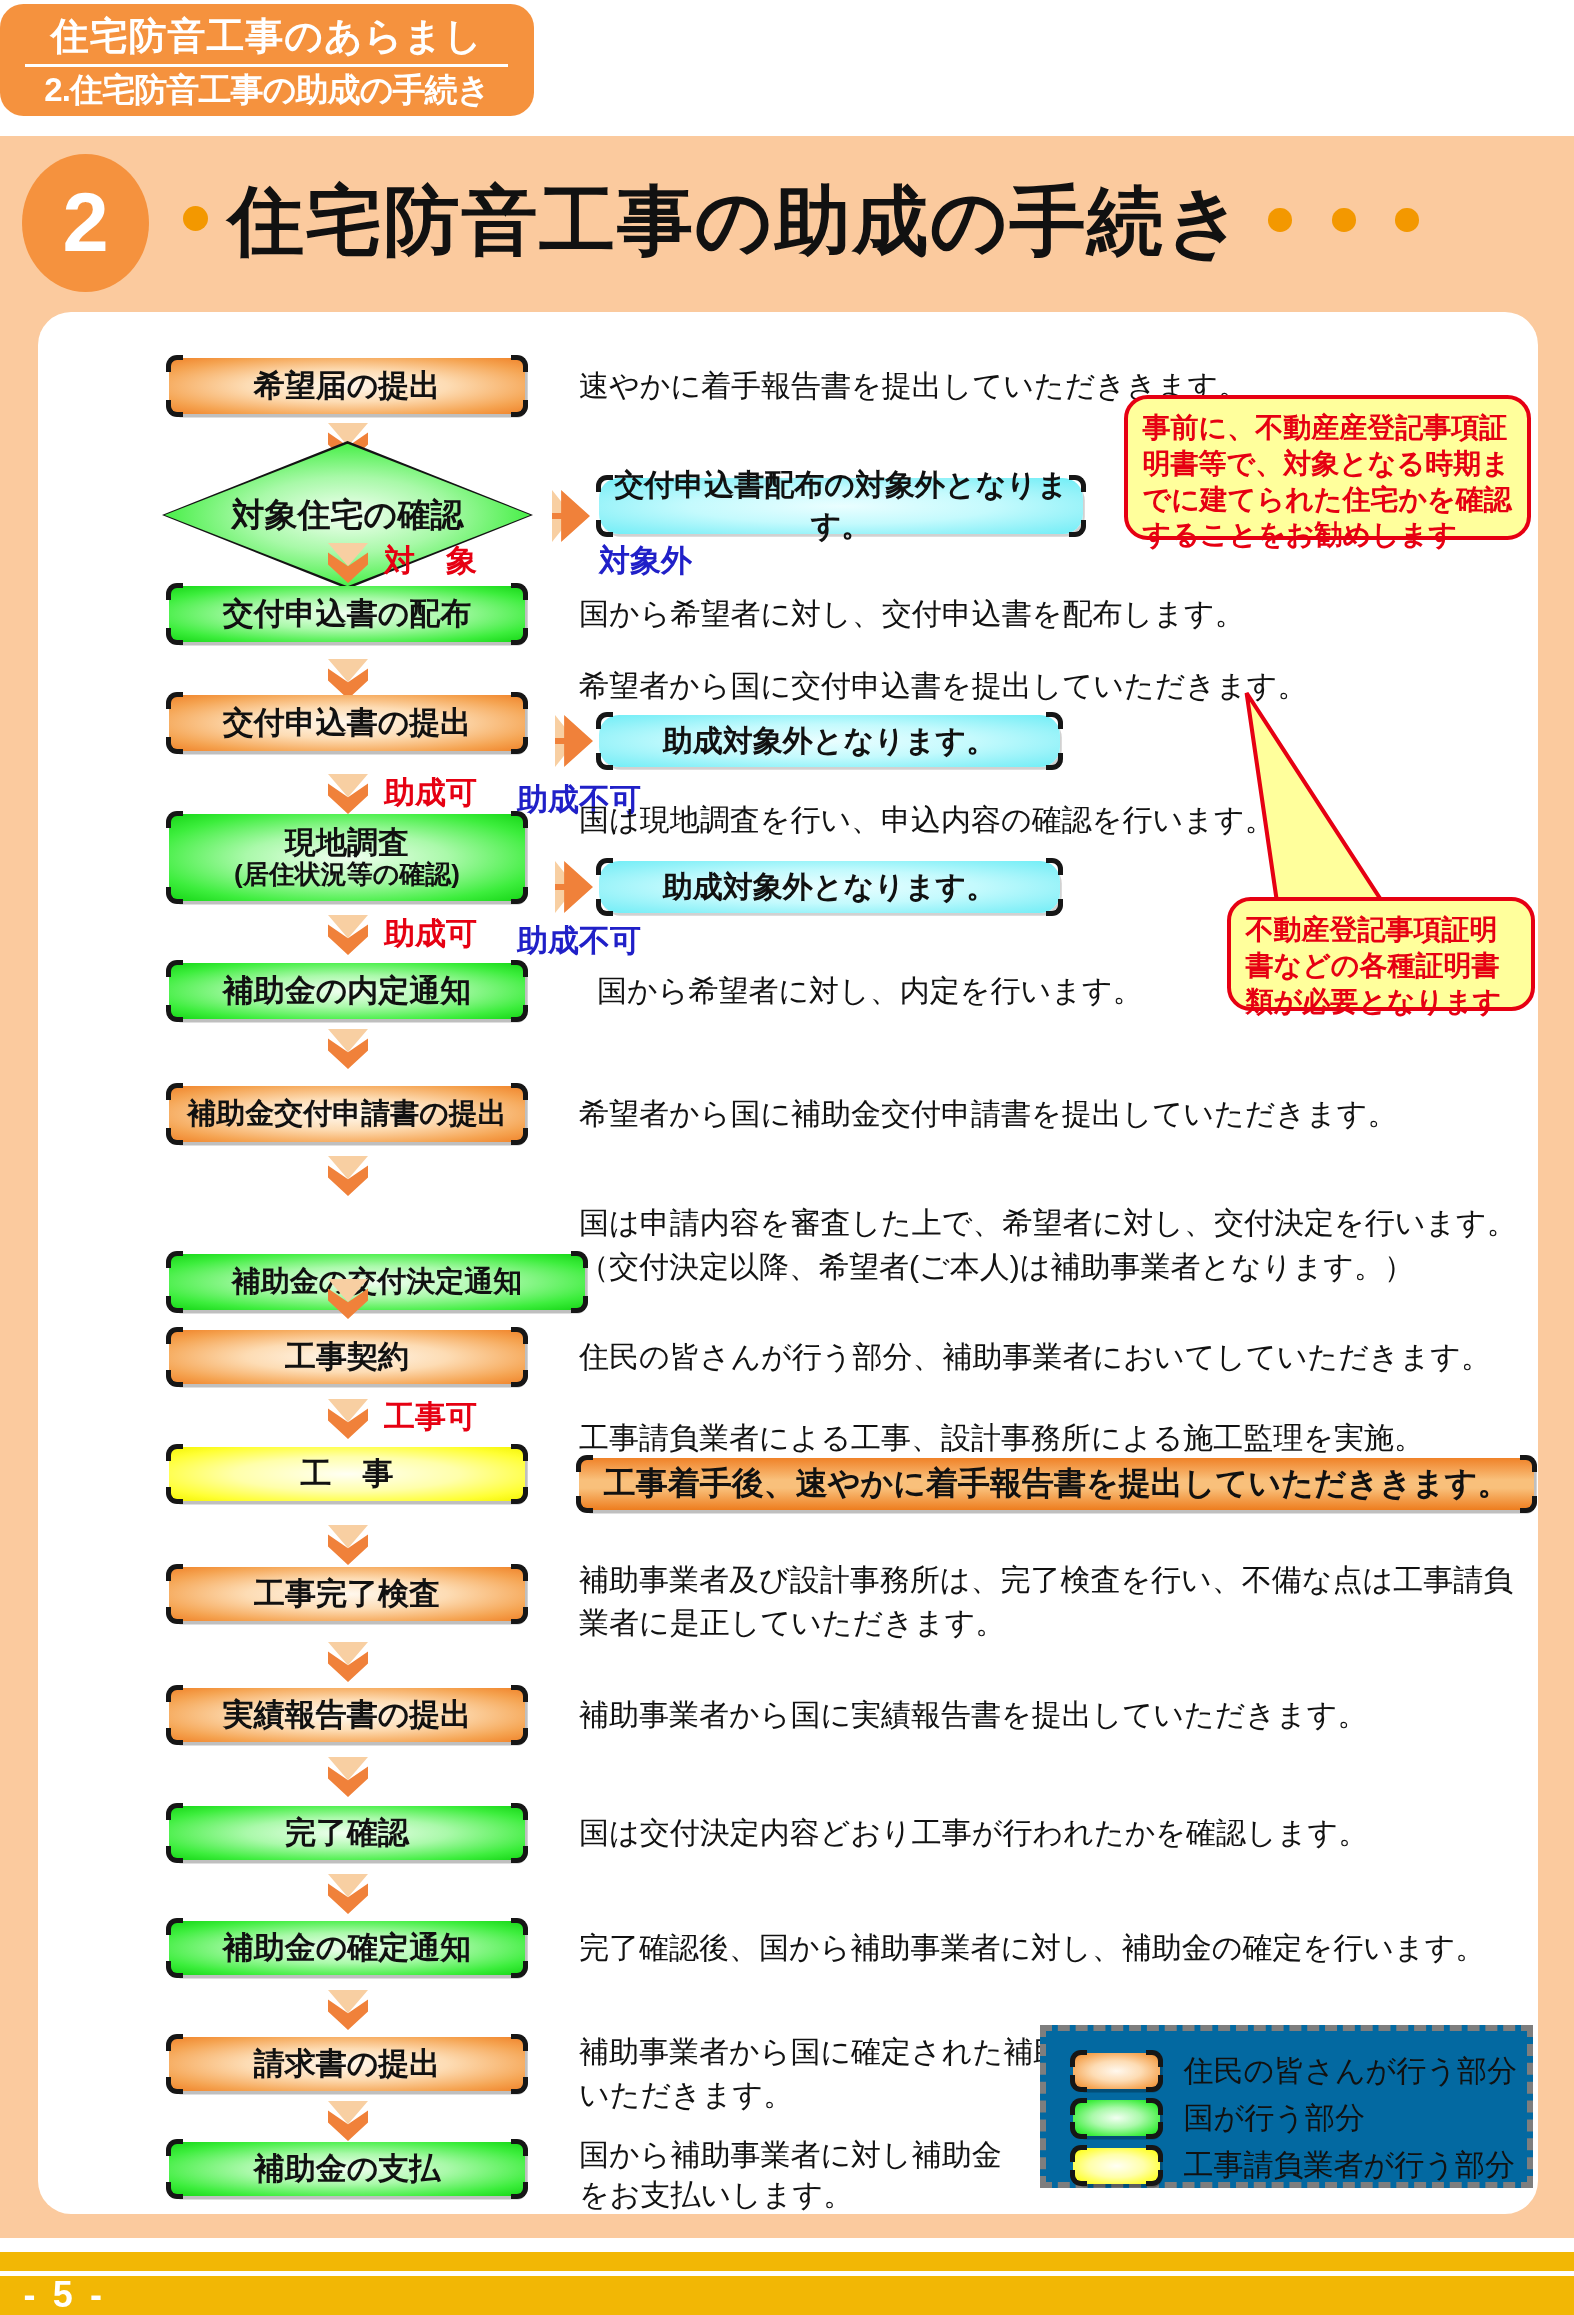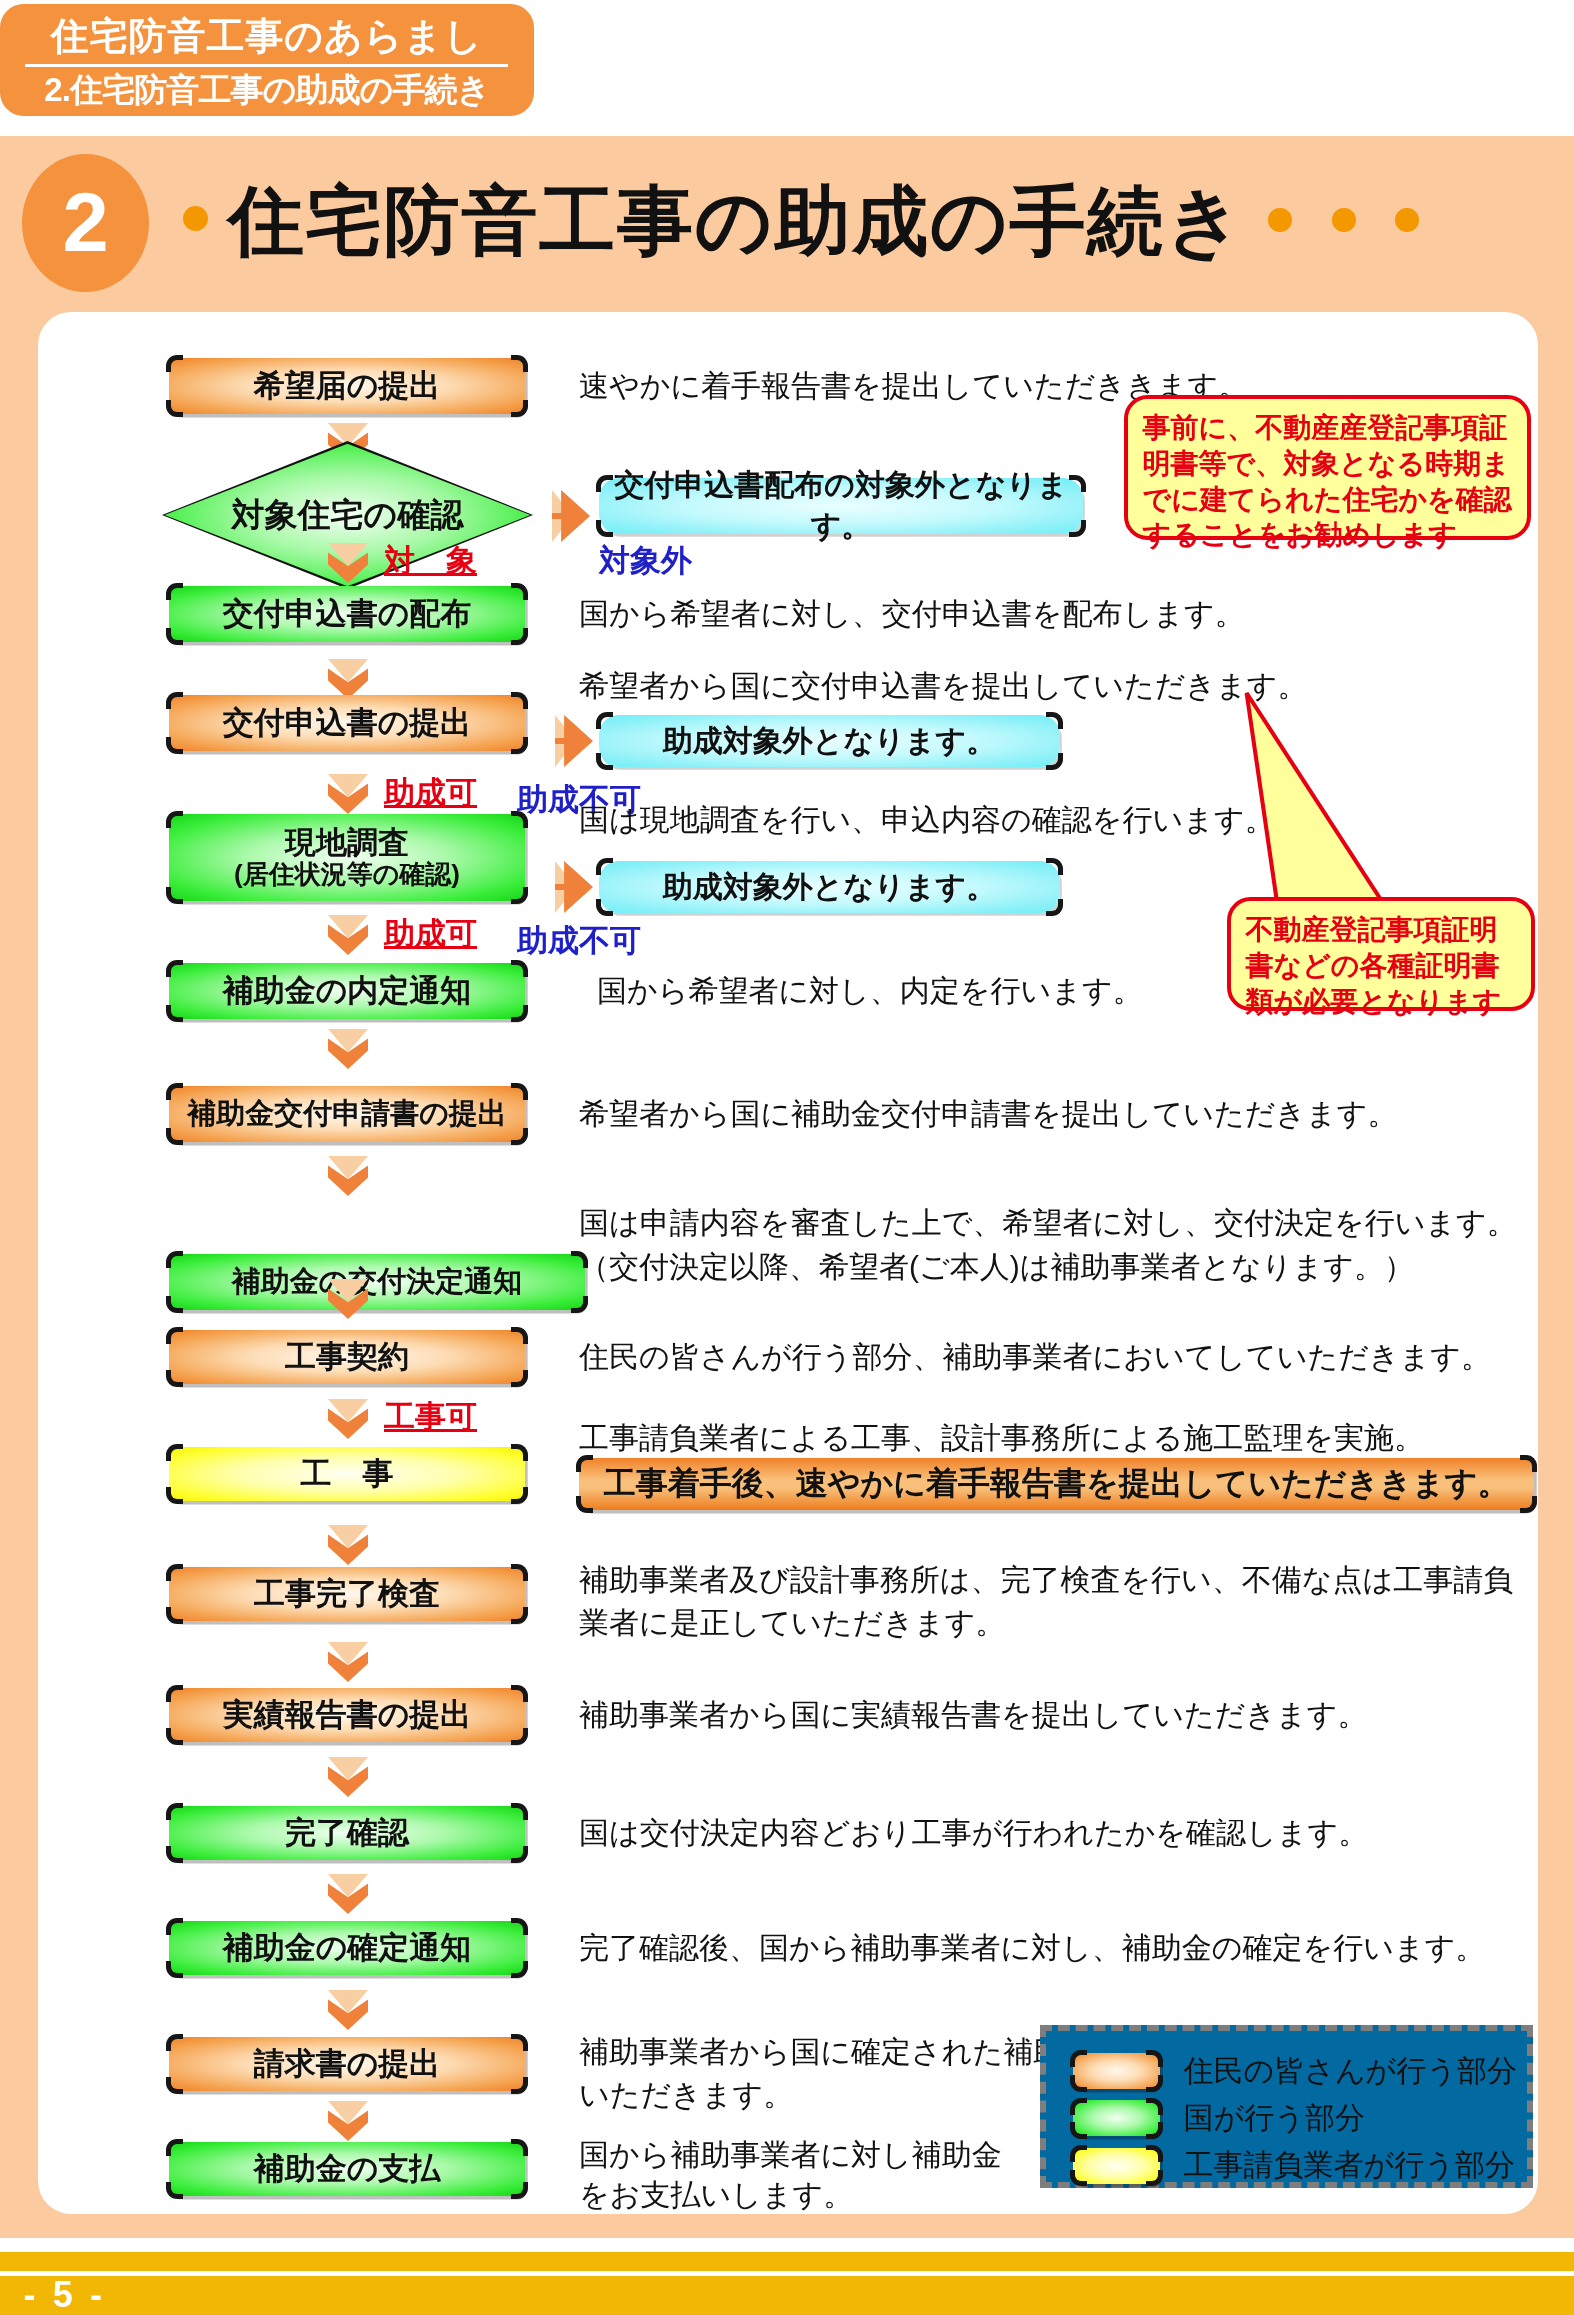--- a/index.html
+++ b/index.html
@@ -53,21 +53,21 @@
 
   
   .arrD{width:40px;height:40px;}
   .arrD .pale{position:absolute;inset:0;background:#f8cfa2;clip-path:polygon(0 0,100% 0,50% 58%);}
   .arrD .body{position:absolute;inset:0;background:#f0813a;clip-path:polygon(0 24%,50% 58%,100% 24%,100% 54%,50% 100%,0 54%);}
   .arrR{width:38px;height:52px;}
   .arrR .pale{position:absolute;inset:0;background:#f8cfa2;clip-path:polygon(0 0,55% 50%,0 100%);}
   .arrR .body{position:absolute;inset:0;background:#f0813a;clip-path:polygon(24% 0,100% 50%,24% 100%,24% 56%,0 56%,0 44%,24% 44%);}
 
   .desc{display:flex;align-items:center;font-size:30px;color:#121212;white-space:nowrap;}
-  .rlab{display:flex;align-items:center;font-size:31px;font-weight:700;color:#e60012;white-space:nowrap;text-decoration:underline;}
+  .rlab{display:flex;align-items:center;font-size:31px;font-weight:700;color:#e60012;white-space:nowrap;}
   .blab{display:flex;align-items:center;font-size:31px;font-weight:700;color:#2020c8;white-space:nowrap;}
 
   .note{background:#ffff9c;border:4.5px solid #e60012;border-radius:23.5px;color:#e60012;
         font-size:28px;font-weight:700;line-height:1.28;padding:11px 14.5px;box-sizing:border-box;}
 
   
   .legend{left:1040px;top:2025px;width:493px;height:163px;background:#0369a1;border:6.3px dashed #7e7e7e;
           box-sizing:border-box;padding:19px 0 0 27px;}
   .leg-row{position:relative;display:flex;align-items:center;height:42px;margin-bottom:5.4px;}
   .leg-sw{position:relative;width:87px;height:36px;margin-right:23.5px;flex:0 0 auto;}

